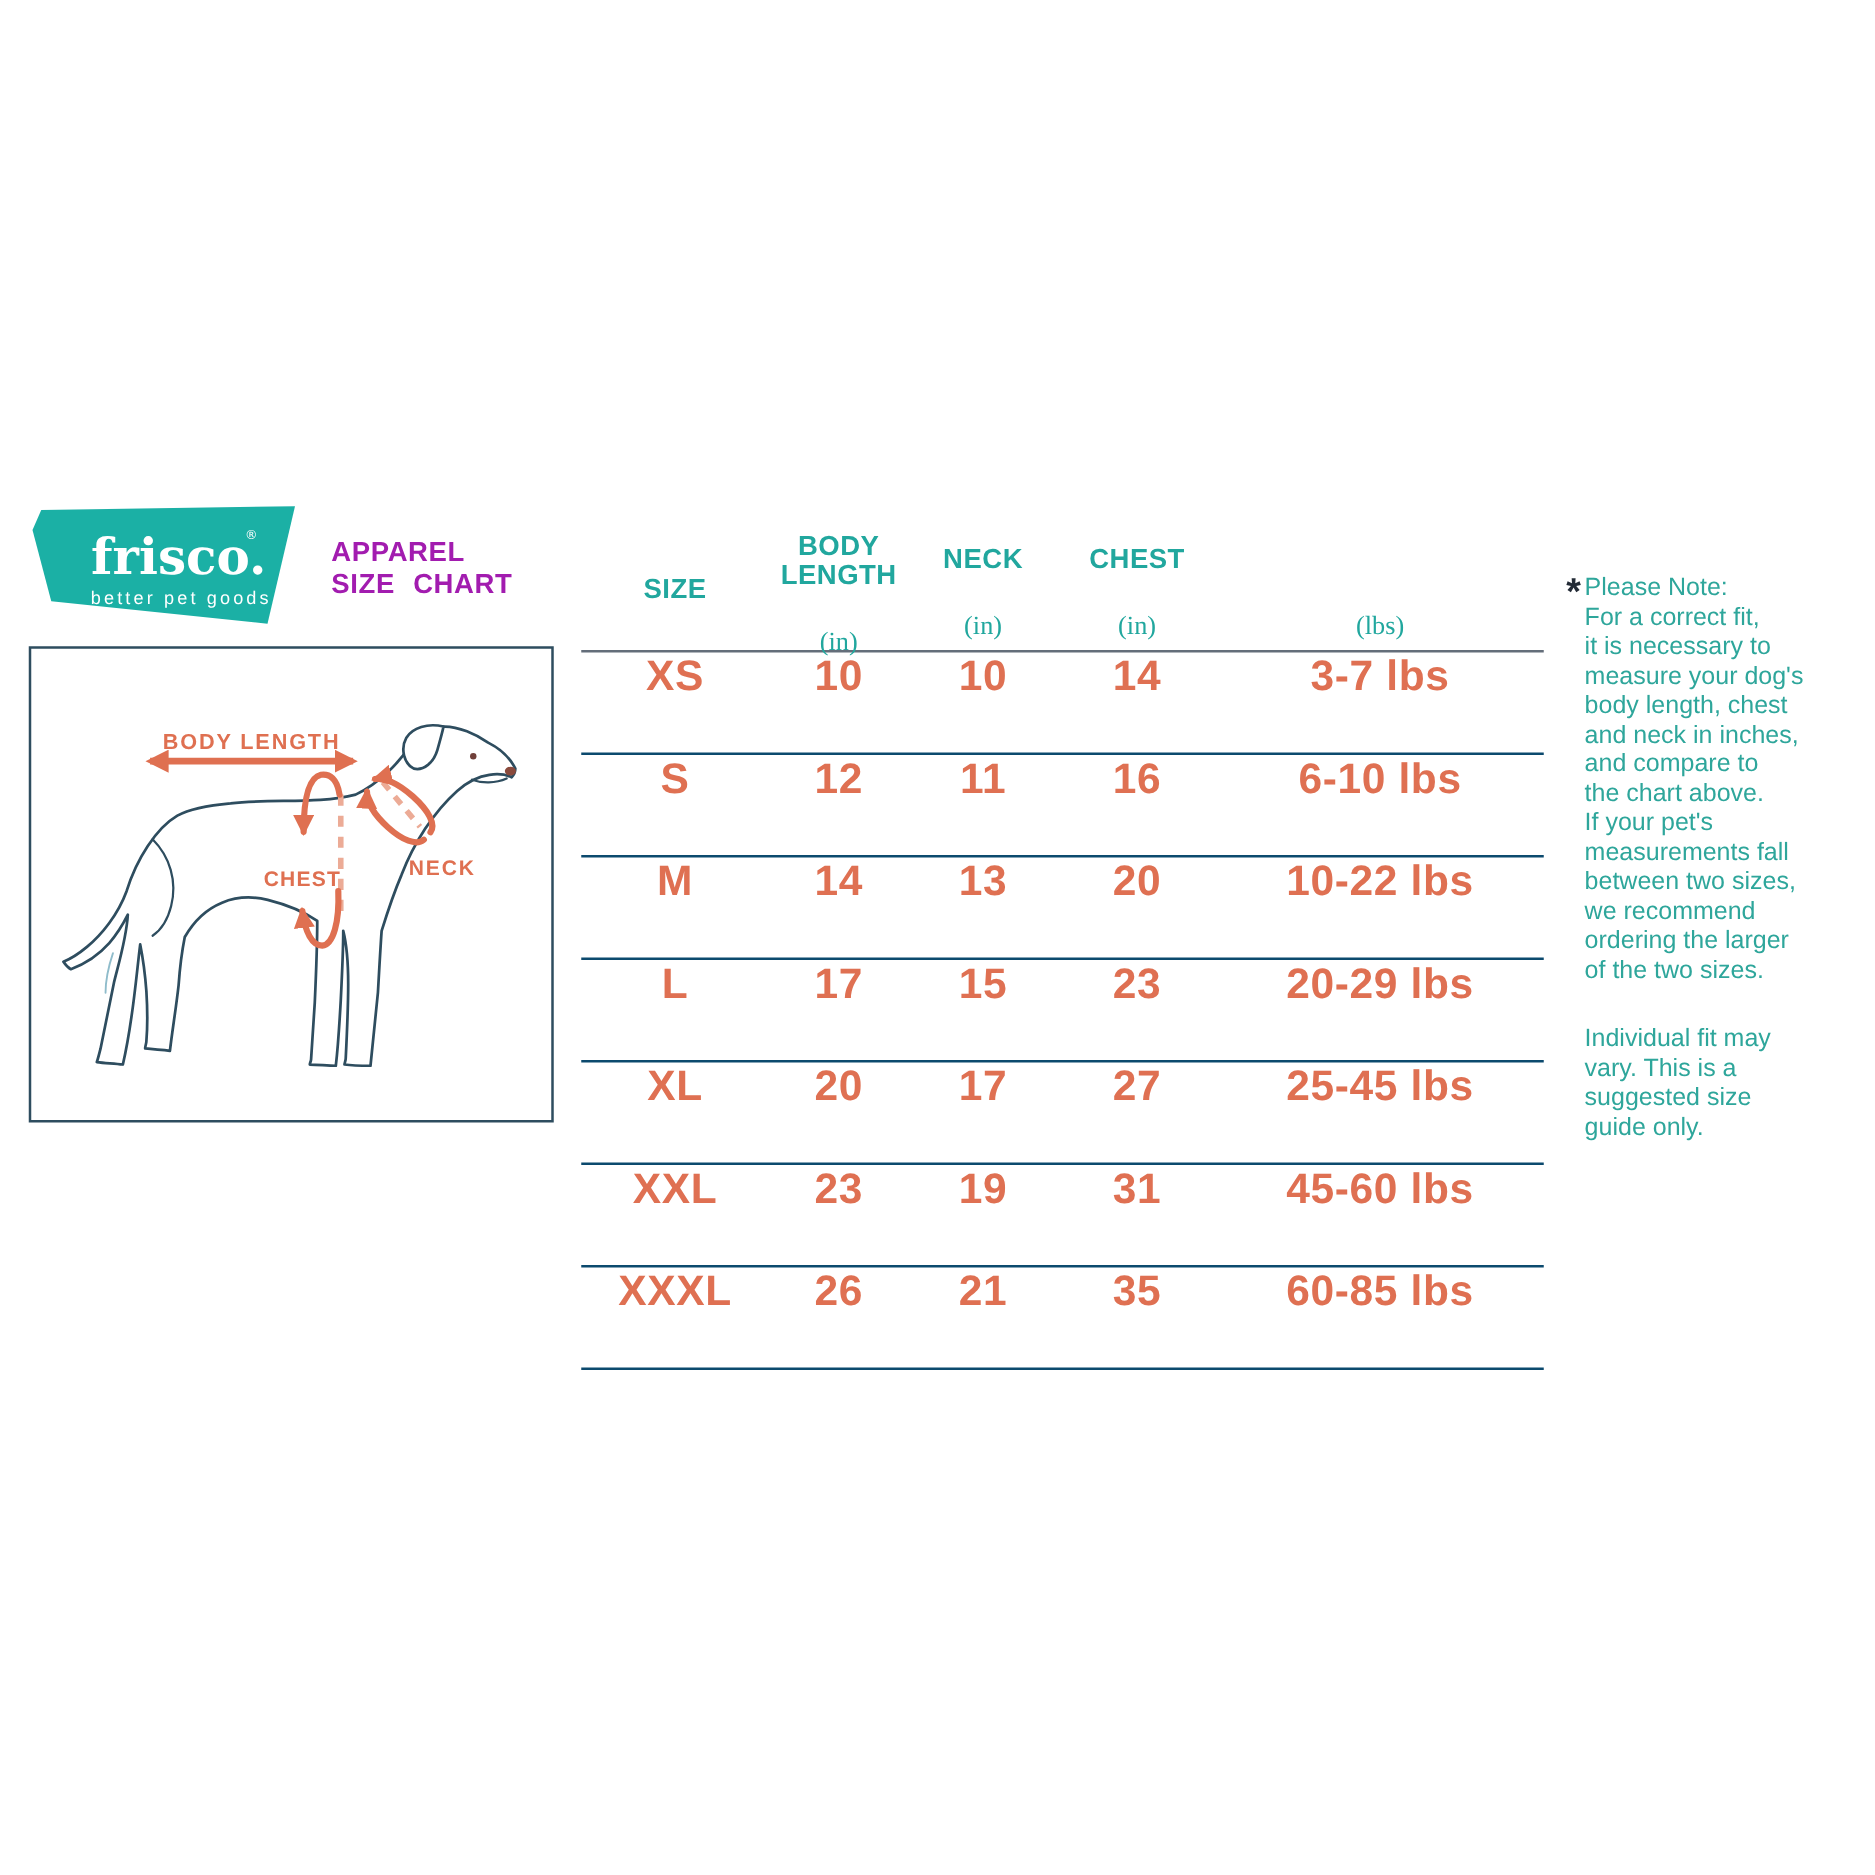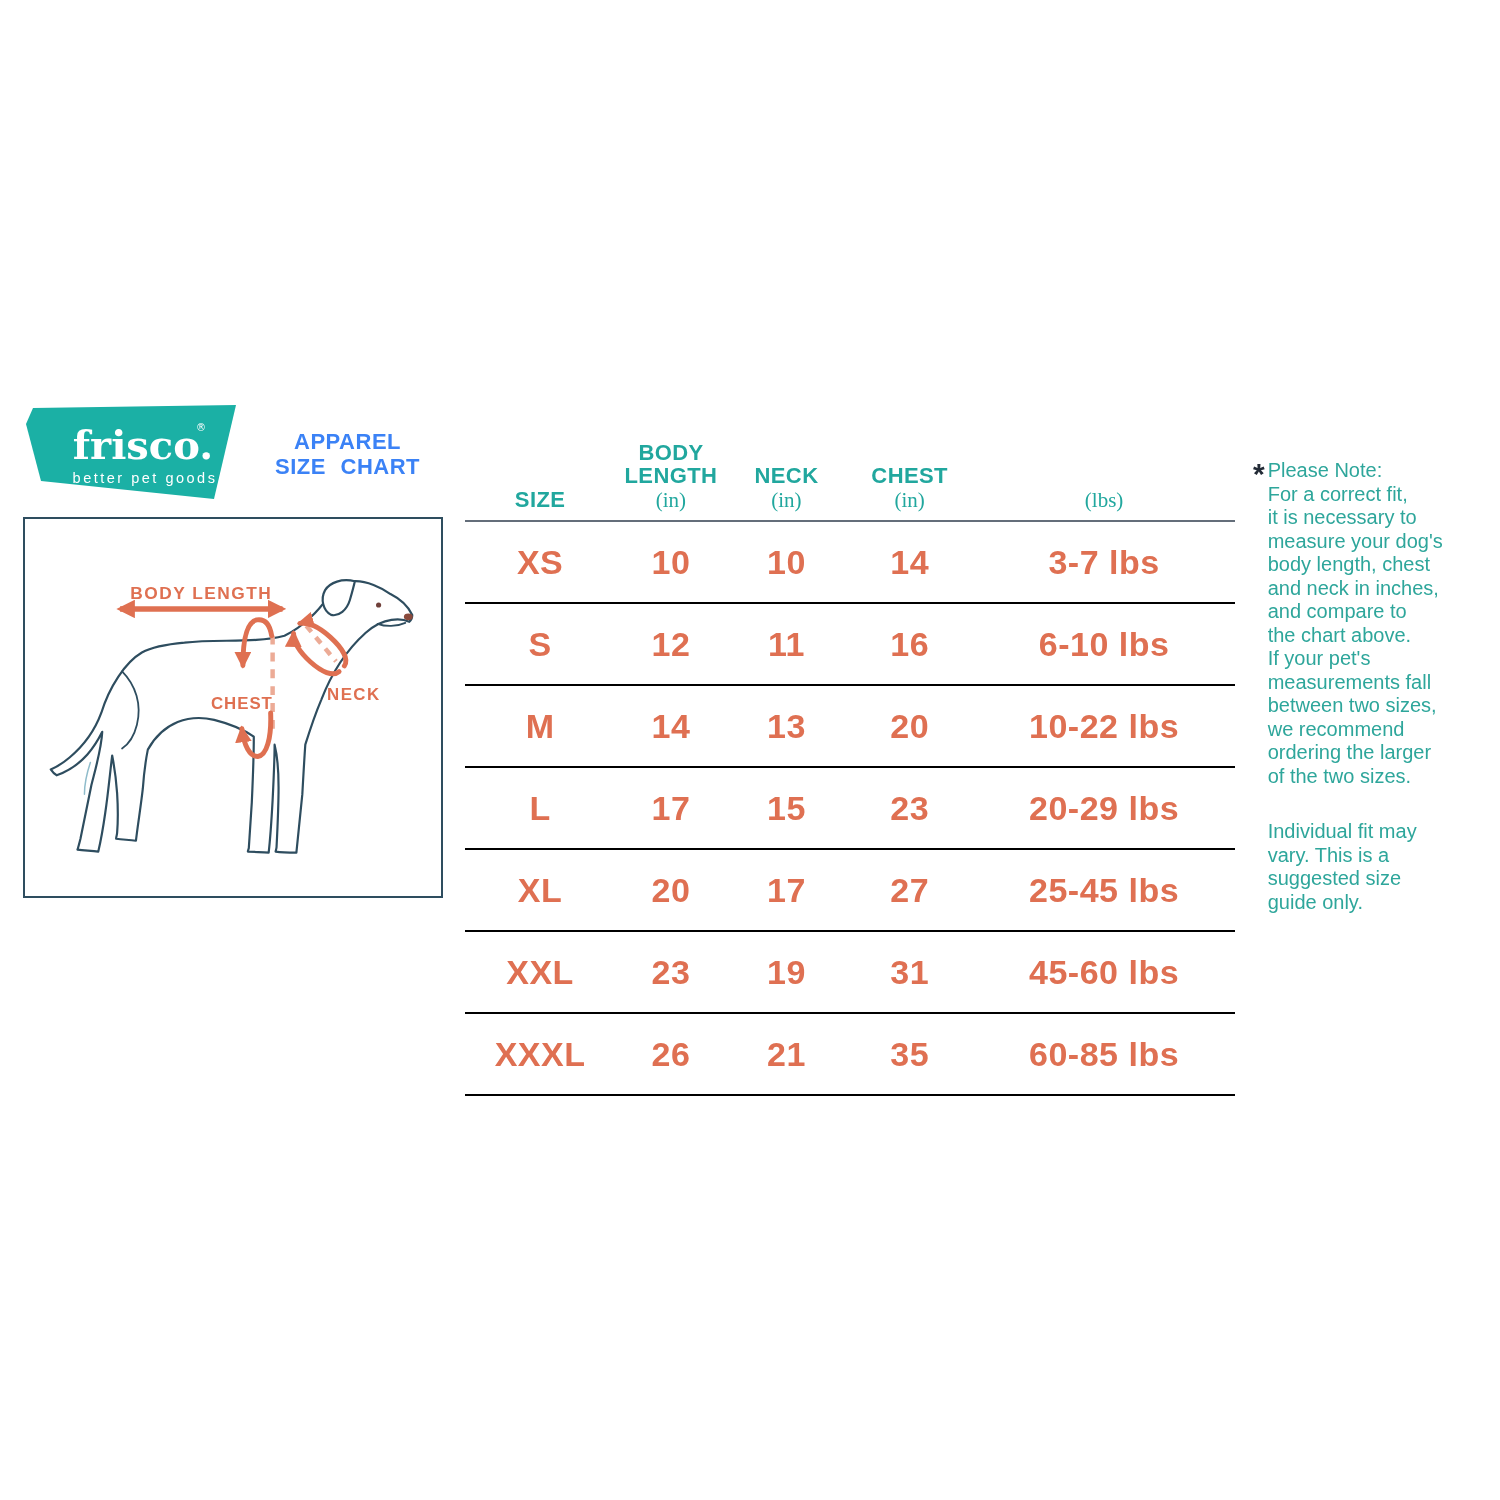--- a/index.html
+++ b/index.html
@@ -7,40 +7,40 @@
     position:relative; width:1446px; height:1500px; background:#ffffff;
     font-family:"Liberation Sans", sans-serif; overflow:hidden;
   }
 
   
   .logo-banner { position:absolute; left:25px; top:400px; width:215px; height:102px; }
 
   
   .heading {
     position:absolute; left:265px; top:429px; width:165px;
-    text-align:center; color:#3b82f6; font-weight:bold;
+    color:#a21caf; font-weight:bold;
     font-size:22px; line-height:25px; letter-spacing:0.5px;
   }
   .heading .line2 { word-spacing:8px; }
 
   
   .dog-box {
     position:absolute; left:23px; top:517px; width:420px; height:381px;
     border:2.5px solid #2e4d5f; box-sizing:border-box; background:#ffffff;
   }
   .dog-box svg { display:block; width:100%; height:100%; }
 
   
   .size-table { position:absolute; left:465px; top:425px; width:770px; }
   .thead { display:flex; height:95px; color:#21a79e; text-align:center; }
-  .th { display:flex; flex-direction:column; justify-content:flex-end; padding-bottom:7px; box-sizing:border-box; }
+  .th { display:flex; flex-direction:column; justify-content:flex-end; padding-bottom:7px; box-sizing:border-box;gap:29px; }
   .th-label { font-weight:bold; font-size:22px; line-height:23px; white-space:pre-line; letter-spacing:0.4px; }
   .th-unit { font-size:21px; font-weight:normal; margin-top:1px; min-height:1px;font-family:Liberation Serif, serif; }
   .tbody { border-top:2px solid #646e7a; }
-  .tr { display:flex; align-items:center; height:80px; border-bottom:2px solid #000000; }
+  .tr { display:flex; align-items:flex-start; height:80px; border-bottom:2px solid #0c4a6e; }
   .td { text-align:center; color:#df7052; font-weight:bold; font-size:34px; letter-spacing:0.5px; }
   .th:nth-child(1), .td:nth-child(1) { width:19.5%; }
   .th:nth-child(2), .td:nth-child(2) { width:14.5%; }
   .th:nth-child(3), .td:nth-child(3) { width:15.5%; }
   .th:nth-child(4), .td:nth-child(4) { width:16.5%; }
   .th:nth-child(5), .td:nth-child(5) { width:34%; }
 
   
   .note { position:absolute; left:1253px; top:459px; width:215px; display:flex; align-items:flex-start; }
   .asterisk { color:#232b36; font-size:30px; line-height:30px; font-weight:bold; margin-right:3px; flex:0 0 auto; }

